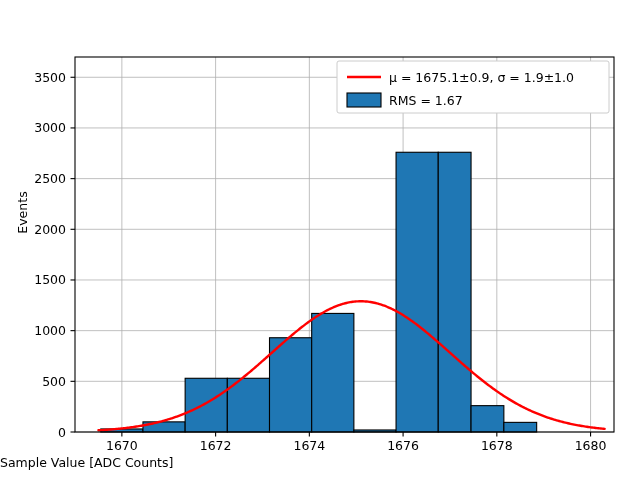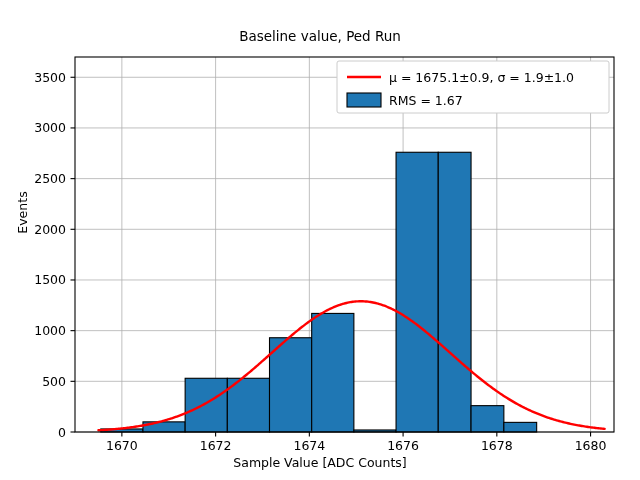--- a/index.html
+++ b/index.html
@@ -31,21 +31,20 @@
   #plot-svg {
     position: absolute;
     left: 0;
     top: 0;
   }
   #xlabel {
     position: absolute;
     left: 0;
     top: 455px;
     width: 640px;
-    text-align: center;
     font-size: 12.5px;
     color: #000000;
   }
   #ylabel {
     position: absolute;
     left: -28px;
     top: 205px;
     width: 100px;
     text-align: center;
     font-size: 12.5px;
@@ -61,21 +60,20 @@
     font-size: 12.5px;
     fill: #000000;
     font-family: "DejaVu Sans", sans-serif;
   }
 </style>
 </head>
 <body>
 
 <div id="figure">
 
-  <div id="chart-title">Baseline value, Ped Run</div>
 
   <svg id="plot-svg" width="640" height="480">
     <g id="grid-layer">
         <line x1="75" y1="432" x2="614" y2="432" stroke="#b0b0b0" stroke-width="0.8"></line>
         <line x1="75" y1="381.3243243243243" x2="614" y2="381.3243243243243" stroke="#b0b0b0" stroke-width="0.8"></line>
         <line x1="75" y1="330.64864864864865" x2="614" y2="330.64864864864865" stroke="#b0b0b0" stroke-width="0.8"></line>
         <line x1="75" y1="279.97297297297297" x2="614" y2="279.97297297297297" stroke="#b0b0b0" stroke-width="0.8"></line>
         <line x1="75" y1="229.2972972972973" x2="614" y2="229.2972972972973" stroke="#b0b0b0" stroke-width="0.8"></line>
         <line x1="75" y1="178.62162162162164" x2="614" y2="178.62162162162164" stroke="#b0b0b0" stroke-width="0.8"></line>
         <line x1="75" y1="127.94594594594594" x2="614" y2="127.94594594594594" stroke="#b0b0b0" stroke-width="0.8"></line>

